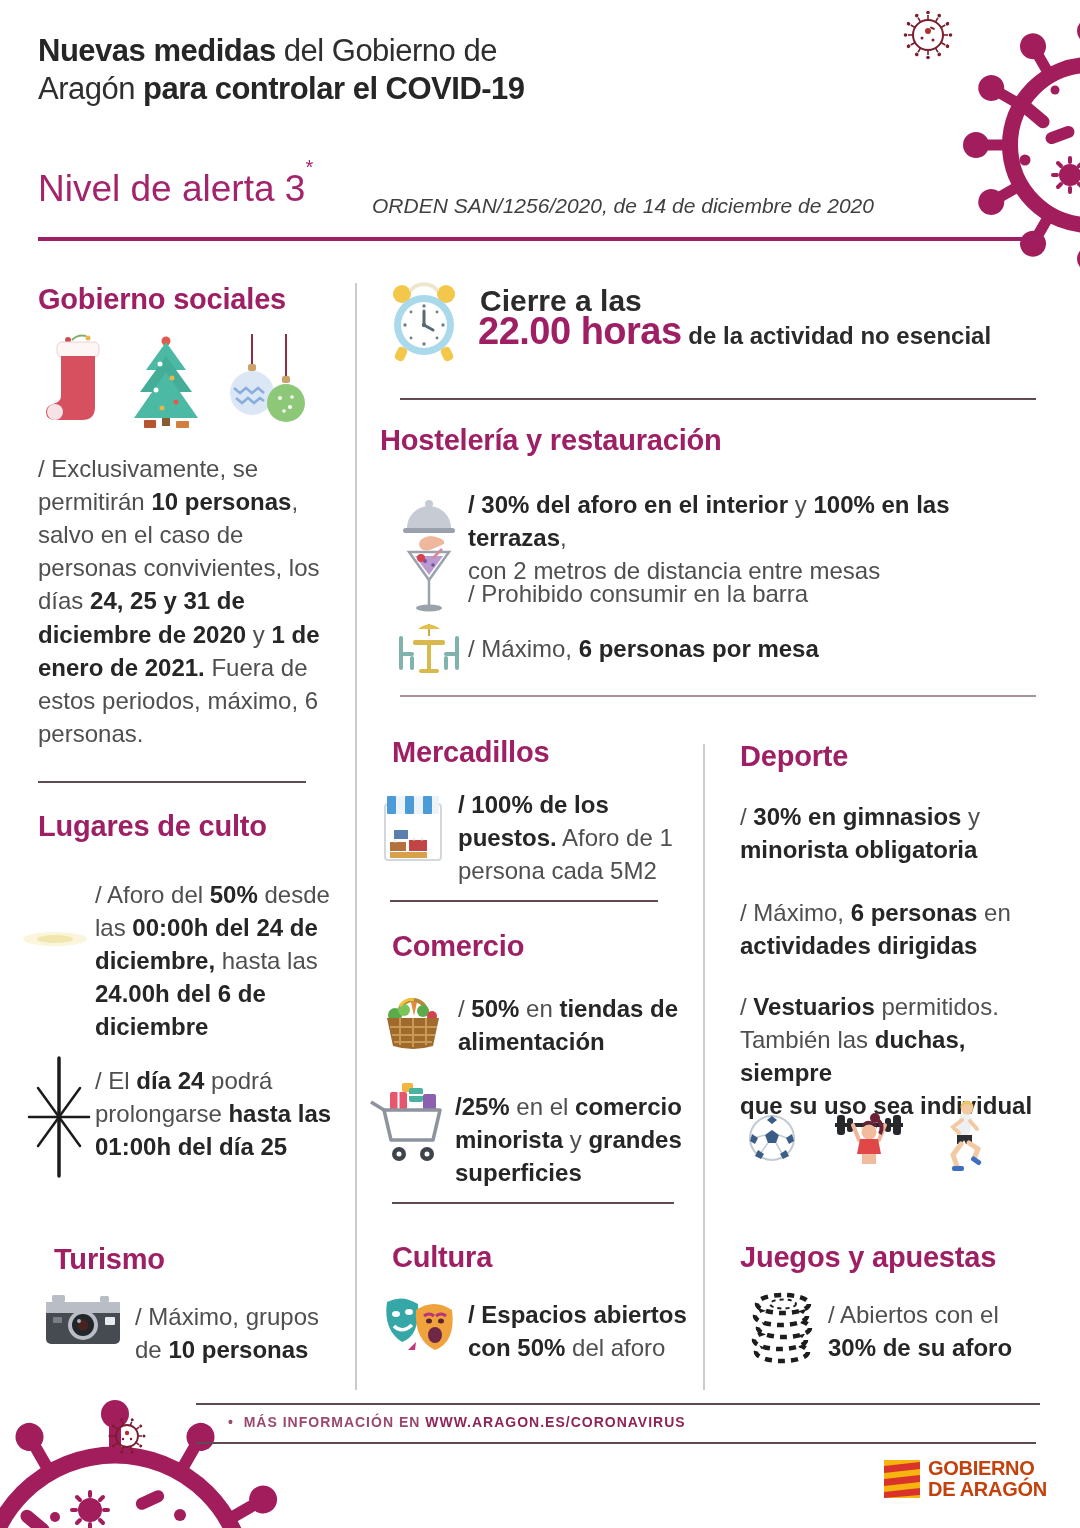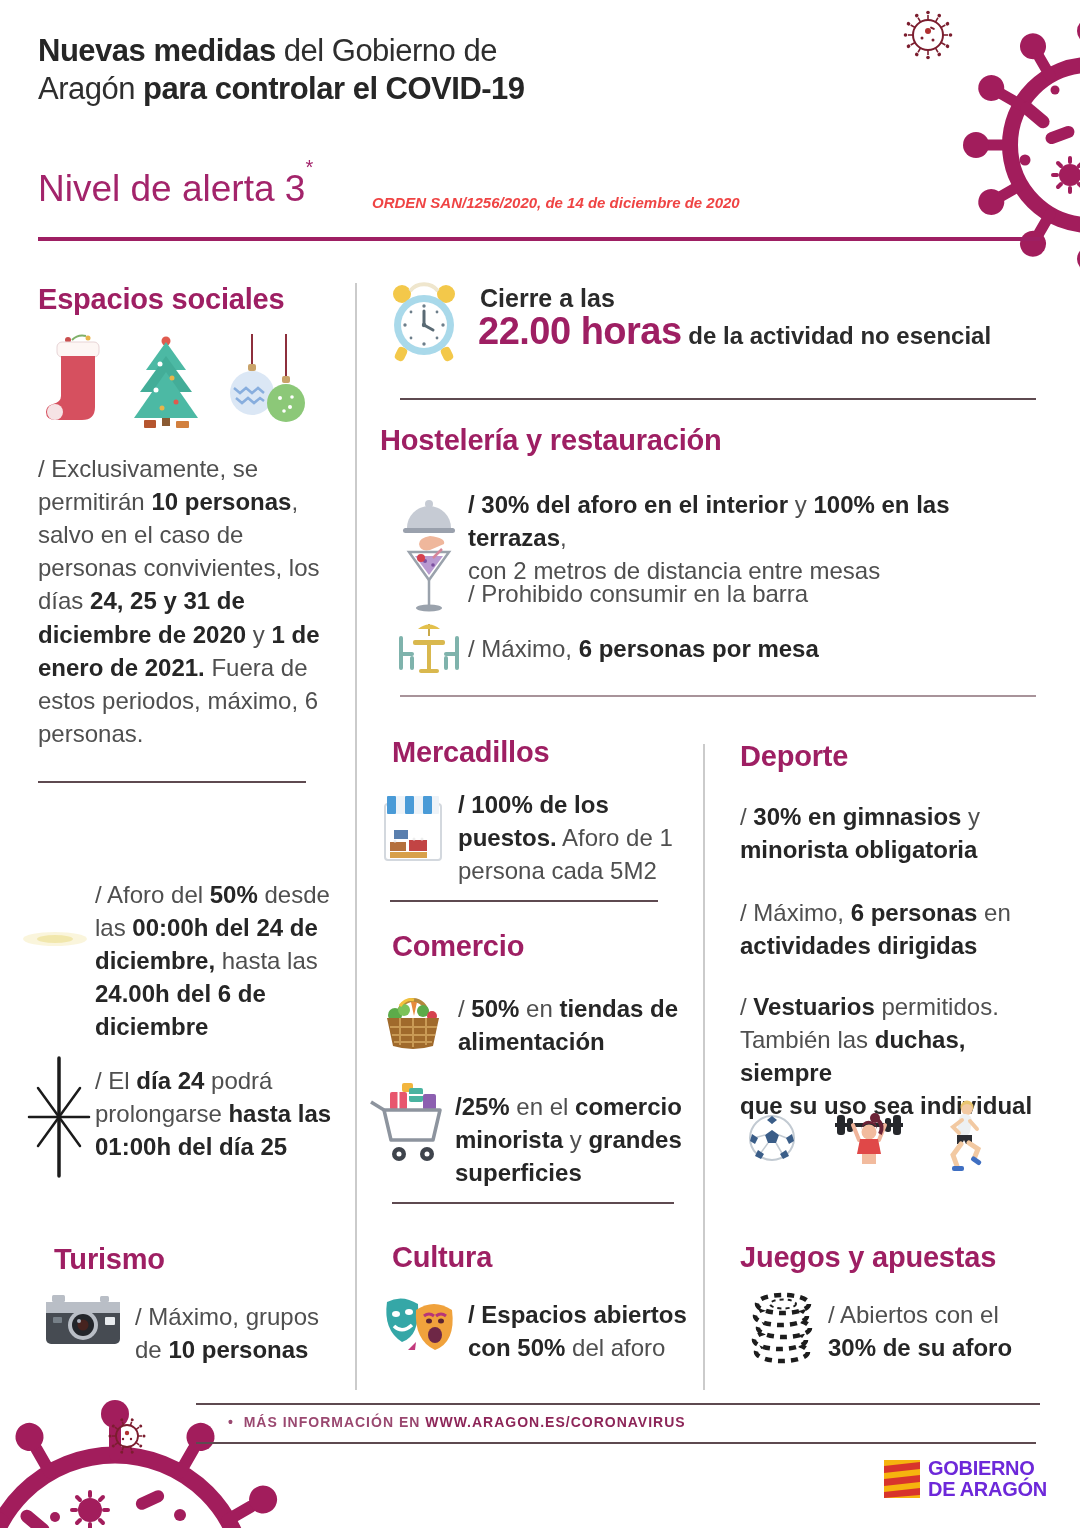--- a/index.html
+++ b/index.html
@@ -6,33 +6,33 @@
   #page{position:relative;width:1080px;height:1528px;background:#ffffff;overflow:hidden;
         font-family:"Liberation Sans",sans-serif;color:#4f4f4f}
   .abs{position:absolute}
   .rich{white-space:pre-line}
   .rich b{font-weight:700;color:#262626}
   .hl{color:#9E1F63}
   .title{font-size:31px;line-height:1.24;font-weight:500;color:#2e2e2e;letter-spacing:-0.5px}
   .title b{font-weight:800}
   .alert{font-size:37px;font-weight:400;color:#A3246B}
   .alert sup{font-size:20px;top:-14px;position:relative}
-  .order{font-size:15px;font-style:italic;font-weight:700;color:#ef4444}
+  .order{font-size:21px;font-style:italic;font-weight:400;color:#404040}
   .sec-title{font-size:29px;font-weight:800;color:#9E1F63;letter-spacing:-0.2px}
   .body{font-size:24px;line-height:1.38}
   .rule{position:absolute;height:2px;background:#5E4A50}
   .rule-soft{position:absolute;height:2px;background:#A8939A}
   .rule-accent{position:absolute;height:4px;background:#9E1F63}
   .vdiv{position:absolute;width:2px;background:#CBCBCB}
-  .cierre-intro{font-size:25px;font-weight:700;color:#2b2b2b}
+  .cierre-intro{font-size:30px;font-weight:700;color:#2b2b2b}
   .cierre-time{font-size:38px;font-weight:800;color:#9E1F63;letter-spacing:-0.5px}
   .cierre-rest{font-size:24px;font-weight:700;color:#2b2b2b}
   .foot{font-size:14px;letter-spacing:1px;color:#9A4870;font-weight:600}
   .foot b{color:#8D2558;font-weight:800}
-  .logo-text{font-size:20px;font-weight:800;color:#6d28d9;line-height:1.06;letter-spacing:-0.3px}
+  .logo-text{font-size:20px;font-weight:800;color:#c2410c;line-height:1.06;letter-spacing:-0.3px}
   svg{display:block}
 </style>
 </head>
 <body>
 
 <div id="page">
 
   <svg class="abs" style="left:930px;top:5px" width="280" height="285" viewBox="0 0 280 285">
     <defs>
       <g id="vs1">
@@ -164,21 +164,21 @@
     <div class="rich"><b class="hl">Nuevas medidas</b><span> del Gobierno de</span></div>
     <div class="rich"><span>Aragón </span><b class="hl">para controlar el COVID-19</b></div>
   </div>
   <div class="abs alert" style="left:38px;top:168px"><span>Nivel de alerta 3</span><sup>*</sup></div>
   <div class="abs order" style="left:372px;top:194px">ORDEN SAN/1256/2020, de 14 de diciembre de 2020</div>
   <div class="rule-accent" style="left:38px;top:237px;width:1002px"></div>
 
   <div class="vdiv" style="left:355px;top:283px;height:1107px"></div>
   <div class="vdiv" style="left:703px;top:744px;height:646px"></div>
 
-  <div class="abs sec-title" style="left:38px;top:283px">Espacios sociales</div>
+  <div class="abs sec-title" style="left:38px;top:283px">Gobierno sociales</div>
 
   <svg class="abs" style="left:44px;top:332px" width="64" height="92" viewBox="0 0 64 92">
     <path d="M28 8 Q34 2 42 4" stroke="#7FB069" stroke-width="2" fill="none"></path>
     <circle cx="24" cy="8" r="3" fill="#C94F4F"></circle>
       <circle cx="44" cy="6" r="2.5" fill="#E8B54A"></circle>
     <rect x="13" y="10" width="42" height="15" rx="5" fill="#FDF6F4" stroke="#E7D4D6"></rect>
     <rect x="17" y="24" width="34" height="38" fill="#D6505F"></rect>
     <path d="M17 58 v6 Q17 70 9 72 Q2 74 2 80 Q2 88 12 88 L38 88 Q51 88 51 75 V58 Z" fill="#D6505F"></path>
     <circle cx="11" cy="80" r="8" fill="#F6E3E5"></circle>
   </svg>
@@ -216,20 +216,21 @@
 salvo en el caso de
 personas convivientes, los
 días </span><b>24, 25 y 31 de
 diciembre de 2020</b><span> y </span><b>1 de
 enero de 2021.</b><span> Fuera de
 estos periodos, máximo, 6
 personas.</span></div>
 
   <div class="rule" style="left:38px;top:781px;width:268px"></div>
 
+  <div class="abs sec-title" style="left:38px;top:810px">Lugares de culto</div>
   <svg class="abs" style="left:22px;top:930px" width="66" height="18" viewBox="0 0 66 18">
     <ellipse cx="33" cy="9" rx="32" ry="7" fill="#F5ECC0" opacity="0.55"></ellipse>
     <ellipse cx="33" cy="9" rx="18" ry="4" fill="#EFE3A0" opacity="0.8"></ellipse>
   </svg>
   <div class="abs body rich" style="left:95px;top:878px;width:250px"><span>/ Aforo del </span><b>50%</b><span>  desde
 las </span><b>00:00h del 24 de
 diciembre,</b><span> hasta las
 </span><b>24.00h del 6 de
 diciembre</b></div>
 

